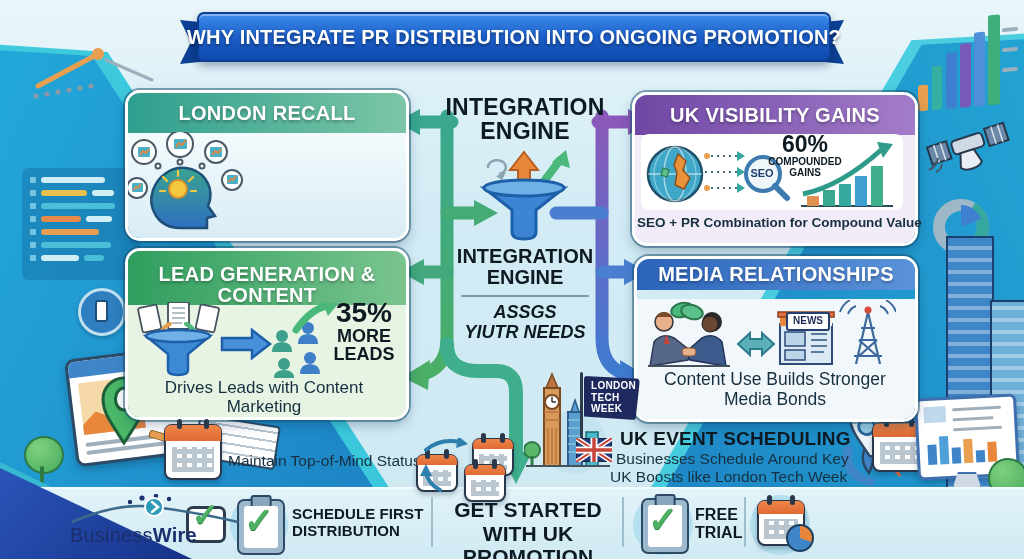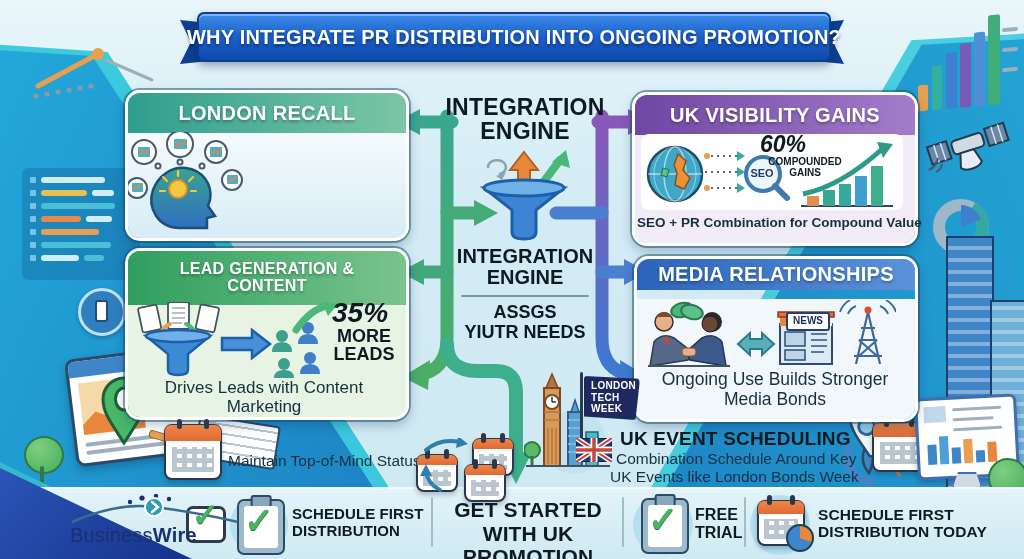--- a/index.html
+++ b/index.html
@@ -19,41 +19,41 @@
     background:linear-gradient(245deg,#23a4d4 0%,#1e84c4 50%,#1a6cb4 100%);
     clip-path:polygon(100% 7%,90% 8%,61% 100%,100% 100%);}
   .band-right-edge{left:0;top:0;width:100%;height:100%;background:#24c4da;opacity:.8;
     clip-path:polygon(100% 6%,89% 7.2%,59.5% 100%,62% 100%,90.5% 8.6%,100% 7.6%);}
   
   .box{position:absolute;border:3px solid #ffffff;border-radius:15px;overflow:hidden;
     box-shadow:0 0 0 2px rgba(22,78,110,.5),0 5px 12px rgba(0,40,80,.28);z-index:4;}
   .box-head{display:flex;align-items:center;justify-content:center;text-align:center;
     color:#fff;font-weight:bold;letter-spacing:.3px;line-height:1.05;
     text-shadow:0 2px 3px rgba(0,0,0,.3);}
-  .stat-big{font-weight:bold;color:#0e1a22;line-height:.95;font-style:italic;}
+  .stat-big{font-weight:bold;color:#0e1a22;line-height:.95;text-align:center;}
   .stat-sub{font-weight:bold;color:#0e1a22;line-height:1;text-align:center;}
   .desc{color:#16303f;text-align:center;line-height:1.14;}
   
   .banner{left:197px;top:12px;width:630px;height:46px;z-index:6;
     background:linear-gradient(180deg,#3c8cea 0%,#1c60ca 48%,#0f4aac 100%);
     border:2px solid #0c3e92;border-radius:7px;
     box-shadow:inset 0 2px 0 rgba(255,255,255,.35),0 4px 8px rgba(0,25,70,.35);
     display:flex;align-items:center;justify-content:center;}
   .banner-text{color:#fff;font-weight:bold;font-size:20px;white-space:nowrap;
     letter-spacing:.2px;text-shadow:0 2px 3px rgba(0,0,0,.4);}
   .ribbon-tail{top:20px;width:34px;height:44px;background:#0c4094;z-index:5;}
   .tail-l{left:180px;clip-path:polygon(0 0,100% 8%,100% 92%,0 100%,32% 50%);}
   .tail-r{left:810px;clip-path:polygon(100% 0,0 8%,0 92%,100% 100%,68% 50%);}
   
   .center-title{left:428px;top:96px;width:194px;text-align:center;z-index:4;
     font-size:23px;font-weight:bold;color:#0e1a22;line-height:1.04;letter-spacing:.2px;}
   .center-block{left:440px;top:246px;width:170px;text-align:center;z-index:4;color:#0e1a22;}
   .center-engine{font-size:20px;font-weight:bold;line-height:1.06;}
   .center-rule{width:128px;height:2px;background:#7e97a4;margin:7px auto 6px auto;border-radius:2px;}
-  .center-needs{font-size:18px;font-weight:bold;line-height:1.1;}
+  .center-needs{font-size:18px;font-weight:bold;line-height:1.1;font-style:italic;}
   
   .ann-title{font-size:19px;font-weight:bold;color:#0e1a22;letter-spacing:.2px;}
   .ann-sub{font-size:15.5px;color:#16303f;}
   
   .cal{position:absolute;background:#fff;border:2.5px solid #29384a;border-radius:8px;
     box-shadow:0 3px 5px rgba(0,30,60,.25);}
   .cal-top{position:absolute;left:-1px;top:-1px;right:-1px;height:30%;
     background:linear-gradient(180deg,#ef8648,#e06a33);border-radius:6px 6px 0 0;}
   .cal-peg{position:absolute;top:-7px;width:5px;height:10px;background:#29384a;border-radius:3px;}
   .cal-grid{position:absolute;left:12%;top:40%;right:12%;bottom:12%;
@@ -397,21 +397,21 @@
     <polygon points="236,8 252,10 242,24" fill="#2d9a8a"></polygon>
   </svg>
   <div class="abs" style="left:760px;top:134px;width:90px;z-index:6">
     <div class="stat-big" style="font-size:23px">60%</div>
     <div class="stat-sub" style="font-size:10px;line-height:1.1">COMPOUNDED GAINS</div>
   </div>
   <div class="abs" style="left:745px;top:167px;width:34px;text-align:center;font-size:11px;font-weight:bold;color:#1d3f6e;z-index:6">SEO</div>
   <div class="abs desc" style="left:637px;top:215px;width:270px;font-size:13.5px;font-weight:bold;z-index:5;white-space:nowrap;text-align:center">SEO + PR Combination for Compound Value</div>
 
   <div class="box" style="left:125px;top:248px;width:278px;height:166px">
-    <div class="box-head" style="height:54px;font-size:16px;background:linear-gradient(90deg,#2f9e5e,#7ac48e);padding:0 30px">LEAD GENERATION &amp; CONTENT</div>
+    <div class="box-head" style="height:44px;font-size:20px;background:linear-gradient(90deg,#2f9e5e,#7ac48e);padding:12px 30px">LEAD GENERATION &amp; CONTENT</div>
     <div style="position:absolute;left:0;top:54px;right:0;bottom:0;background:#e7f4e4"></div>
   </div>
   <svg class="abs" style="left:130px;top:302px;z-index:5" width="210" height="76" viewBox="0 0 210 76">
     <g fill="#fff" stroke="#44525e" stroke-width="1.8">
       <rect x="10" y="4" width="19" height="25" rx="2" transform="rotate(-12 20 16)"></rect>
       <rect x="38" y="0" width="21" height="27" rx="2"></rect>
       <rect x="68" y="4" width="19" height="25" rx="2" transform="rotate(12 78 16)"></rect>
     </g>
     <g stroke="#9fb0bc" stroke-width="1.6">
       <line x1="42" y1="6" x2="55" y2="6"></line>
@@ -481,21 +481,21 @@
     <g stroke="#3d6a9a" stroke-width="2.2" fill="none">
       <path d="M222 12 L210 64 M222 12 L234 64 M213 40 H231 M215 28 H229 M208 56 H236 M213 40 L231 56 M231 40 L213 56"></path>
     </g>
     <circle cx="222" cy="10" r="3.5" fill="#d84a3a"></circle>
     <g stroke="#3d6a9a" stroke-width="2" fill="none">
       <path d="M210 6 a14 14 0 0 0 -8 8 M204 0 a22 22 0 0 0 -10 12"></path>
       <path d="M234 6 a14 14 0 0 1 8 8 M240 0 a22 22 0 0 1 10 12"></path>
     </g>
   </svg>
   <div class="news-sign" style="left:786px;top:312px;width:40px;height:15px;font-size:10px;line-height:14px">NEWS</div>
-  <div class="abs desc" style="left:660px;top:370px;width:230px;font-size:17.5px;z-index:5">Ongoing Use Builds Stronger Media Bonds</div>
+  <div class="abs desc" style="left:660px;top:370px;width:230px;font-size:17.5px;z-index:5">Content Use Builds Stronger Media Bonds</div>
 
   <div class="abs ribbon-tail tail-l"></div>
   <div class="abs ribbon-tail tail-r"></div>
   <div class="abs banner">
     <span class="banner-text">WHY INTEGRATE PR DISTRIBUTION INTO ONGOING PROMOTION?</span>
   </div>
 
   <div class="cal" style="left:164px;top:424px;width:54px;height:52px;z-index:4">
     <div class="cal-top"></div>
     <i class="cal-peg" style="left:11px"></i>
@@ -564,22 +564,22 @@
 
   <svg class="abs" style="left:576px;top:438px;z-index:4" width="36" height="24" viewBox="0 0 36 24">
     <rect x="0" y="0" width="36" height="24" rx="2" fill="#1e3a78" stroke="#1a1a2e" stroke-width="1.5"></rect>
     <path d="M0 0 L36 24 M36 0 L0 24" stroke="#fff" stroke-width="5"></path>
     <path d="M0 0 L36 24 M36 0 L0 24" stroke="#c8453a" stroke-width="2"></path>
     <path d="M18 0 V24 M0 12 H36" stroke="#fff" stroke-width="7"></path>
     <path d="M18 0 V24 M0 12 H36" stroke="#c8453a" stroke-width="3.5"></path>
   </svg>
 
   <div class="abs ann-title" style="left:620px;top:428px;z-index:4">UK EVENT SCHEDULING</div>
-  <div class="abs ann-sub" style="left:616px;top:450px;z-index:4">Combination Schedule Around Key</div>
-  <div class="abs ann-sub" style="left:610px;top:468px;z-index:4">UK Events like London Bonds Week</div>
+  <div class="abs ann-sub" style="left:616px;top:450px;z-index:4">Businesses Schedule Around Key</div>
+  <div class="abs ann-sub" style="left:610px;top:468px;z-index:4">UK Boosts like London Tech Week</div>
 
   <div class="abs footer"></div>
 
   <div class="abs" style="left:0;top:468px;width:192px;height:91px;z-index:3;
        background:linear-gradient(135deg,#2a55b8,#16328a);clip-path:polygon(0 0,100% 100%,0 100%)"></div>
   <div class="abs" style="left:0;top:462px;width:200px;height:97px;z-index:2;background:#35b8d0;
        clip-path:polygon(0 0,100% 100%,86% 100%,0 7%)"></div>
 
   <div class="abs" style="left:66px;top:494px;width:180px;height:58px;z-index:5">
     <svg width="180" height="34" viewBox="0 0 180 34">
@@ -627,15 +627,14 @@
 
   <div class="icon-bubble" style="left:750px;top:495px;width:60px;height:60px"></div>
   <div class="cal" style="left:757px;top:500px;width:44px;height:42px;z-index:4">
     <div class="cal-top"></div>
       <i class="cal-peg" style="left:8px"></i>
       <i class="cal-peg" style="right:8px"></i>
       <div class="cal-grid"></div>
   </div>
   <div class="abs" style="left:786px;top:524px;width:24px;height:24px;border-radius:50%;z-index:5;
        background:conic-gradient(#e8873c 0 110deg,#3f86c8 110deg 360deg);border:2px solid #1d3f5e"></div>
-  <div class="f-text" style="left:818px;top:506px;width:170px;font-size:15.5px;z-index:5">SCHEDULE FIRST DISTRIBUTION TODAY</div>
 
 </div>
 
 </body></html>

